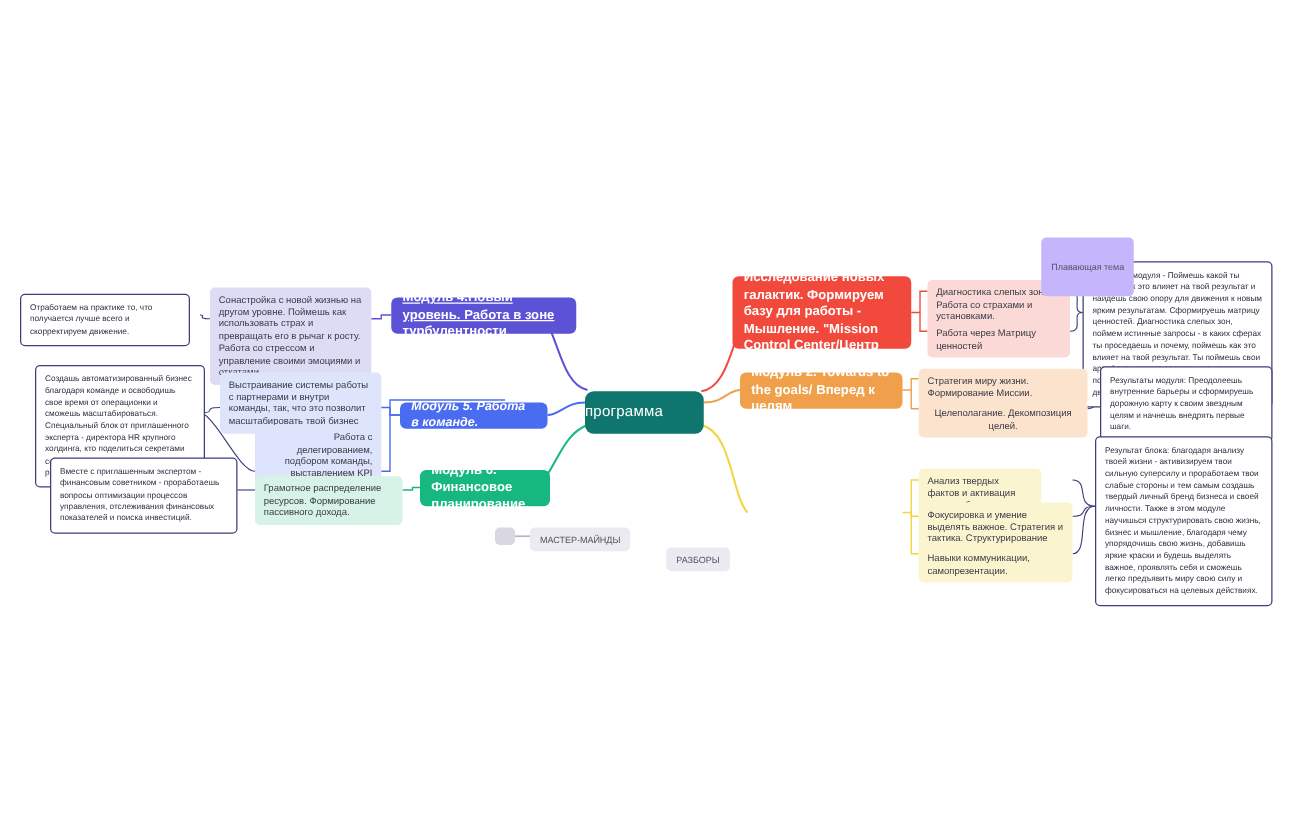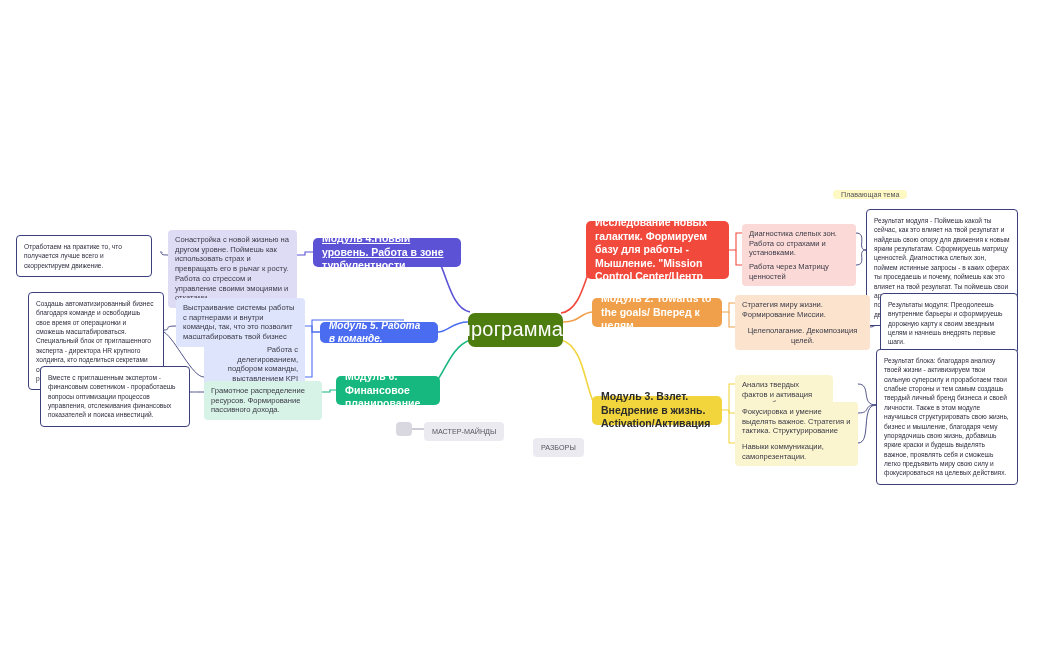--- a/index.html
+++ b/index.html
@@ -29,27 +29,27 @@
     pointer-events: none;
   }
   .node {
     position: absolute;
     box-sizing: border-box;
     border-radius: 5px;
     line-height: 1.28;
   }
   
   .central {
-    background: #4d7c0f;
+    background: #0f766e;
     color: #ffffff;
-    font-size: 20px;
+    font-size: 12px;
     border-radius: 7px;
     display: flex;
     align-items: center;
-    justify-content: flex-end;
+    justify-content: flex-start;
     letter-spacing: .2px;
   }
   
   .mod {
     color: #ffffff;
     font-size: 10.5px;
     font-weight: bold;
     padding: 7px 9px;
     border-radius: 5px;
     display: flex;
@@ -68,23 +68,23 @@
     font-size: 6.6px;
     padding: 6px 7px;
     border: 1px solid #3b3f7a;
     border-radius: 4px;
     background: #ffffff;
     color: #2e2e40;
     line-height: 1.42;
   }
   .floating {
     font-size: 7.2px;
-    background: #fef9c3;
+    background: #c4b5fd;
     color: #55535f;
-    padding: 0 8px;
+    padding: 19px 8px;
     border-radius: 4px;
   }
   .tag {
     font-size: 7.2px;
     background: #eceaf1;
     color: #55535f;
     padding: 5px 8px;
     border-radius: 4px;
   }
   .stub {
@@ -167,23 +167,20 @@
   <div class="node sub" style="left:735px; top:295px; width:135px; background:#fbe3cd;">
     <span>Стратегия миру жизни. Формирование Миссии.</span>
   </div>
   <div class="node sub" style="left:735px; top:321px; width:135px; background:#fbe3cd;text-align:center;">
     <span>Целеполагание. Декомпозиция целей.</span>
   </div>
   <div class="node outbox" style="left:880px; top:293px; width:138px;">
     <span>Результаты модуля: Преодолеешь внутренние барьеры и сформируешь дорожную карту к своим звездным целям и начнешь внедрять первые шаги.</span>
   </div>
 
-  <div class="node mod dark-text" style="left:592px; top:396px; width:130px; height:29px; background:#f2d43c;">
-    <span>Модуль 3. Взлет. Внедрение в жизнь. Activation/Активация</span>
-  </div>
   <div class="node sub" style="left:735px; top:375px; width:98px; background:#fbf5cf;">
     <span>Анализ твердых фактов и активация личного бренда</span>
   </div>
   <div class="node sub" style="left:735px; top:402px; width:123px; background:#fbf5cf;">
     <span>Фокусировка и умение выделять важное. Стратегия и тактика. Структурирование хаоса.</span>
   </div>
   <div class="node sub" style="left:735px; top:437px; width:123px; background:#fbf5cf;">
     <span>Навыки коммуникации, самопрезентации.</span>
   </div>
   <div class="node outbox" style="left:876px; top:349px; width:142px;">

